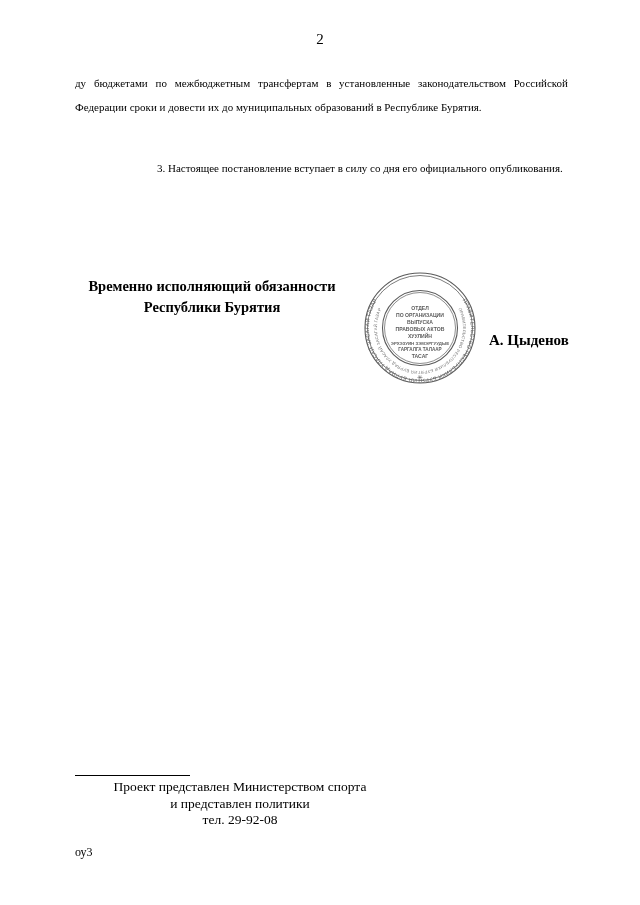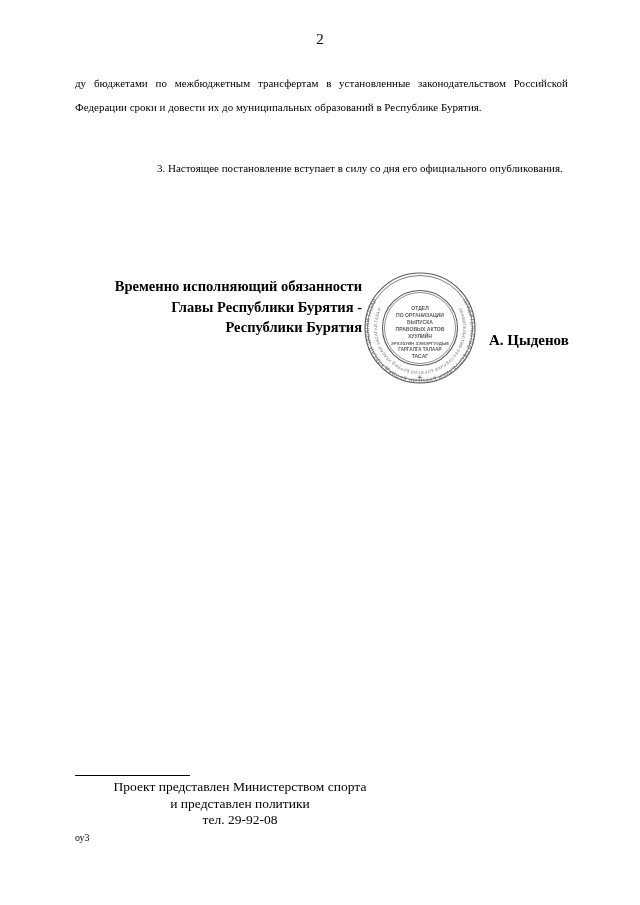--- a/index.html
+++ b/index.html
@@ -47,21 +47,21 @@
 
   #para-1 { top: 72px; }
   #para-2 { top: 157px; }
 
   
   .sig-title {
     position: absolute;
     left: 62px;
     top: 276px;
     width: 300px;
-    text-align: right;
+    text-align: center;
     font-weight: bold;
     font-size: 14.5px;
     line-height: 20.5px;
   }
   .sig-title .line { display: block; white-space: nowrap; }
 
   .signer-name {
     position: absolute;
     left: 489px;
     top: 333px;
@@ -95,43 +95,42 @@
     margin: 0 0 3px 0;
   }
   .footer-line {
     font-size: 13.5px;
     line-height: 16.5px;
     margin: 0;
     white-space: nowrap;
     text-align: center;
   }
   .footer-code {
-    font-size: 10px;
+    font-size: 12px;
     line-height: 16.5px;
-    margin: 1px 0 0 0;
+    margin: 15px 0 0 0;
   }
 </style>
 </head>
 <body>
 
 <div id="page">
 
   <div class="page-number">2</div>
 
   <div class="body-block" id="para-1" style="top:72px;">
     <p class="para">ду бюджетами по межбюджетным трансфертам в установленные законодательством Российской Федерации сроки и довести их до муниципальных образований в Республике Бурятия.</p>
   </div>
 
   <div class="body-block" id="para-2" style="top:157px;margin-left:40px;">
     <p class="para indent">3. Настоящее постановление вступает в силу со дня его официального опубликования.</p>
   </div>
 
   <div class="sig-title">
     <span class="line">Временно исполняющий обязанности</span>
-    <span class="line">Главы Республики Бурятия -</span>
     <span class="line">Республики Бурятия</span>
   </div>
 
   <div class="signer-name">А. Цыденов</div>
 
   <div class="seal">
     <svg viewBox="0 0 116 116" xmlns="http://www.w3.org/2000/svg" aria-hidden="true">
       <defs>
         <path id="ringOuter" d="M 58,58 m 0,-51 a 51,51 0 1,1 -0.1,0"></path>
         <path id="ringInner" d="M 58,58 m 0,-43 a 43,43 0 1,1 -0.1,0"></path>

